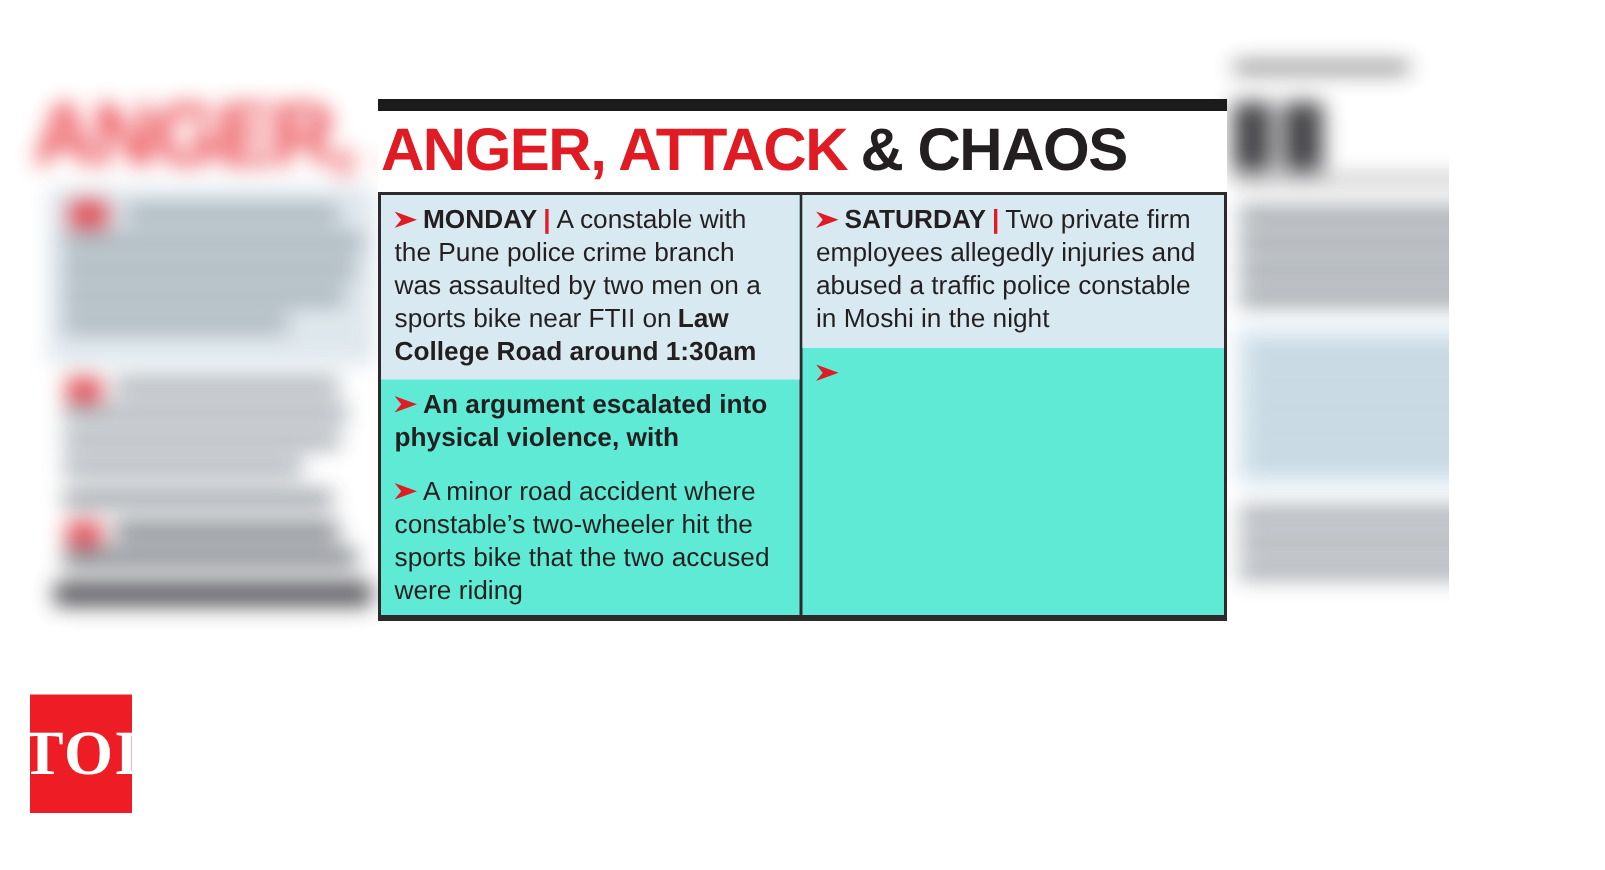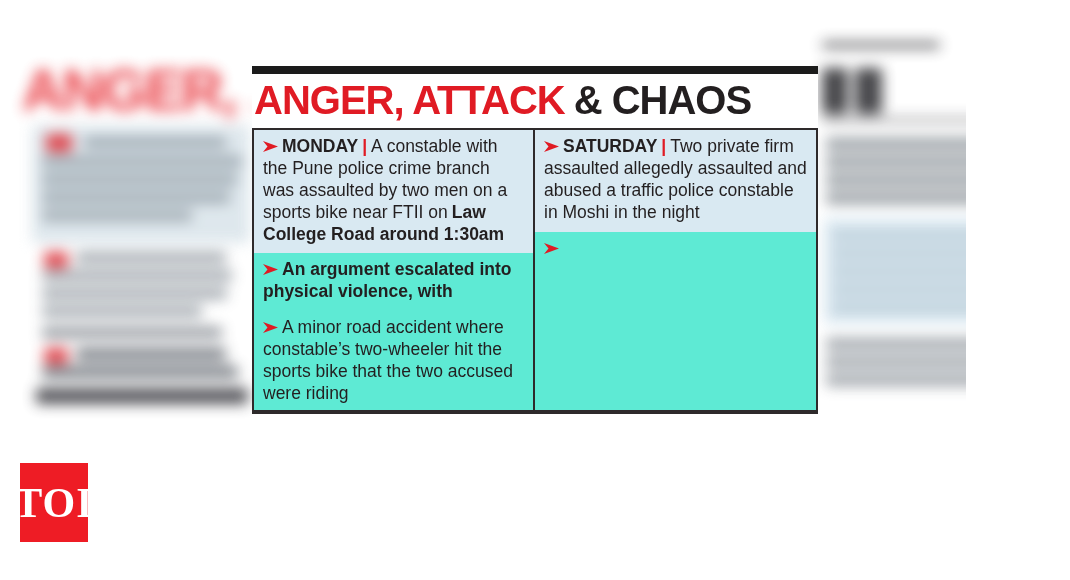--- a/index.html
+++ b/index.html
@@ -113,21 +113,21 @@
               </svg></span><span>A minor road accident where constable’s two-wheeler hit the sports bike that the two accused were riding</span>
         </div>
       </div>
 
       <div class="col col-right">
 
 
         <div class="bullet hl">
           <span class="arrow-icon"><svg width="15" height="11" viewBox="0 0 15 11">
                 <path d="M0 0 L15 5.5 L0 11 L4.5 5.5 Z" fill="#e01b24"></path>
-              </svg></span><span class="b-day">SATURDAY</span><span class="b-pipe">|</span><span>Two private firm assaulted allegedly assaulted and abused a traffic police constable in Moshi in the night</span>
+              </svg></span><span class="b-day">SATURDAY</span><span class="b-pipe">|</span><span>Two private firm employees allegedly injuries and abused a traffic police constable in Moshi in the night</span>
         </div>
 
         <div class="bullet">
           <span class="arrow-icon"><svg width="15" height="11" viewBox="0 0 15 11">
                 <path d="M0 0 L15 5.5 L0 11 L4.5 5.5 Z" fill="#e01b24"></path>
               </svg></span>
         </div>
       </div>
 
     </div>

